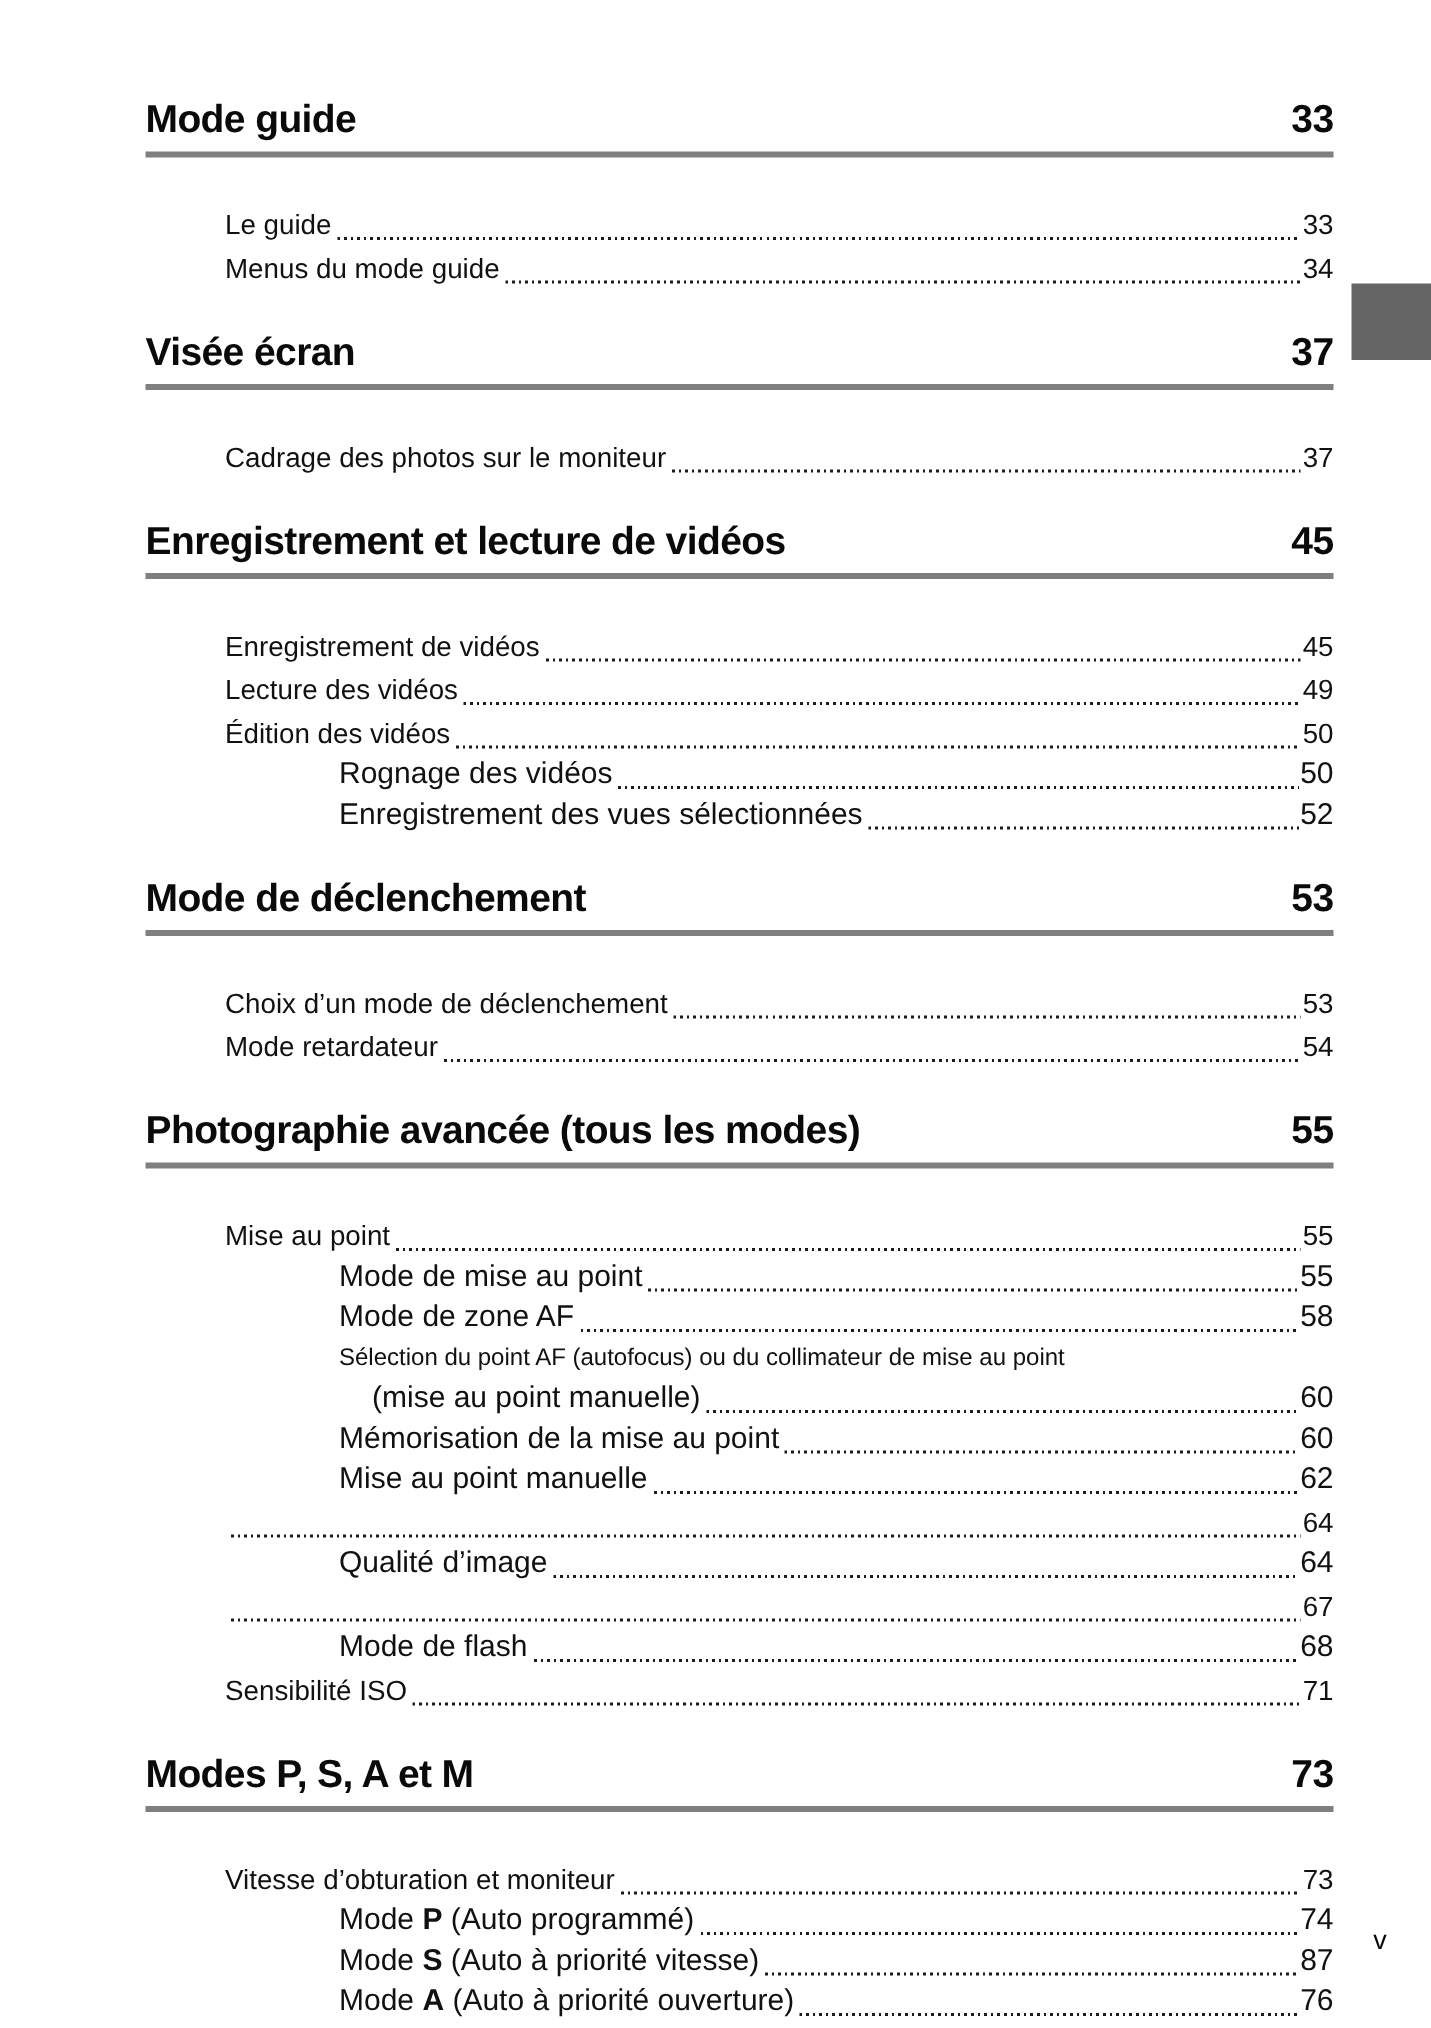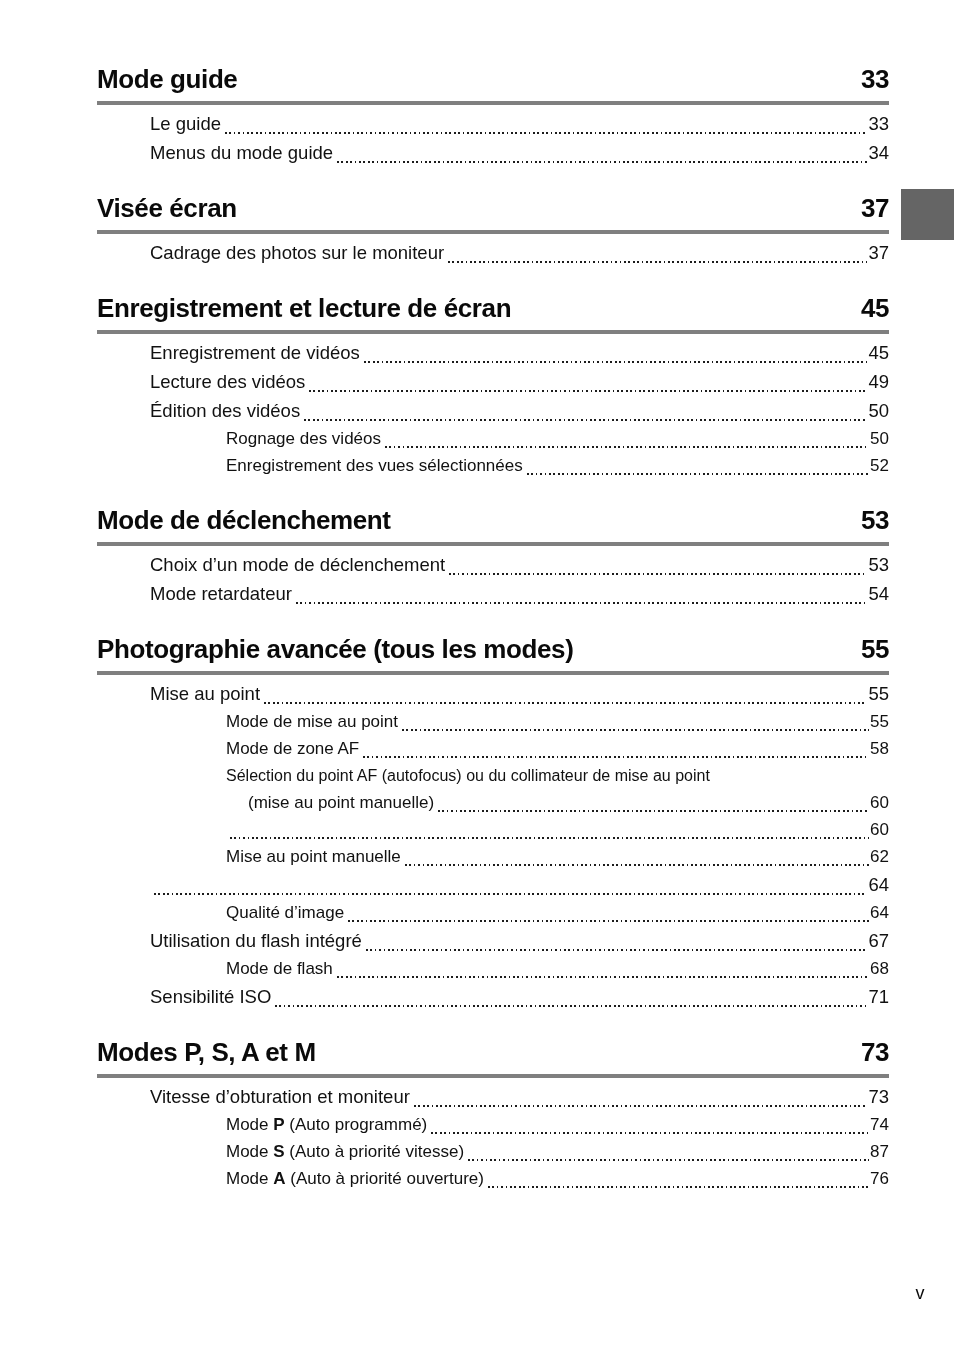--- a/index.html
+++ b/index.html
@@ -28,34 +28,34 @@
     font-size: 26px;
     line-height: 30px;
     letter-spacing: -0.4px;
     color: #0a0a0a;
   }
   .section-rule {
     height: 4px;
     background: #7f7f7f;
     margin-top: 7px;
   }
-  .entries { margin-top: 4px; }
+  .entries { margin-top: 30px; }
   .entry-row {
     display: flex;
     align-items: baseline;
   }
   .entry-row .txt { white-space: nowrap; }
   .entry-row .pg { white-space: nowrap; }
   .lvl1 {
     font-size: 18.5px;
     line-height: 29px;
     padding-left: 53px;
   }
   .lvl2 {
-    font-size: 17px;
+    font-size: 20px;
     line-height: 27px;
     padding-left: 129px;
     align-items: flex-end;
   }
   .wrap-first {
     font-size: 16px;
     line-height: 27px;
     padding-left: 129px;
   }
   .wrap-cont { padding-left: 151px; }
@@ -117,21 +117,21 @@
       <div class="entries">
         <div class="entry-row lvl1">
           <span class="txt">Cadrage des photos sur le moniteur</span>
           <span class="leader"></span>
           <span class="pg">37</span>
         </div>
       </div>
     </section>
     <section class="section">
       <div class="section-head">
-        <span class="title">Enregistrement et lecture de écran</span>
+        <span class="title">Enregistrement et lecture de vidéos</span>
         <span class="pg">45</span>
       </div>
       <div class="section-rule" style="background: rgb(127, 127, 127);"></div>
       <div class="entries">
         <div class="entry-row lvl1">
           <span class="txt">Enregistrement de vidéos</span>
           <span class="leader"></span>
           <span class="pg">45</span>
         </div>
         <div class="entry-row lvl1">
@@ -199,39 +199,39 @@
         </div>
         <div class="entry-row wrap-first">
           <span class="txt">Sélection du point AF (autofocus) ou du collimateur de mise au point</span>
         </div>
         <div class="entry-row lvl2 wrap-cont">
           <span class="txt">(mise au point manuelle)</span>
           <span class="leader"></span>
           <span class="pg">60</span>
         </div>
         <div class="entry-row lvl2">
+          <span class="txt">Mémorisation de la mise au point</span>
           <span class="leader"></span>
           <span class="pg">60</span>
         </div>
         <div class="entry-row lvl2">
           <span class="txt">Mise au point manuelle</span>
           <span class="leader"></span>
           <span class="pg">62</span>
         </div>
         <div class="entry-row lvl1">
           <span class="leader"></span>
           <span class="pg">64</span>
         </div>
         <div class="entry-row lvl2">
           <span class="txt">Qualité d’image</span>
           <span class="leader"></span>
           <span class="pg">64</span>
         </div>
         <div class="entry-row lvl1">
-          <span class="txt">Utilisation du flash intégré</span>
           <span class="leader"></span>
           <span class="pg">67</span>
         </div>
         <div class="entry-row lvl2">
           <span class="txt">Mode de flash</span>
           <span class="leader"></span>
           <span class="pg">68</span>
         </div>
         <div class="entry-row lvl1">
           <span class="txt">Sensibilité ISO</span>

